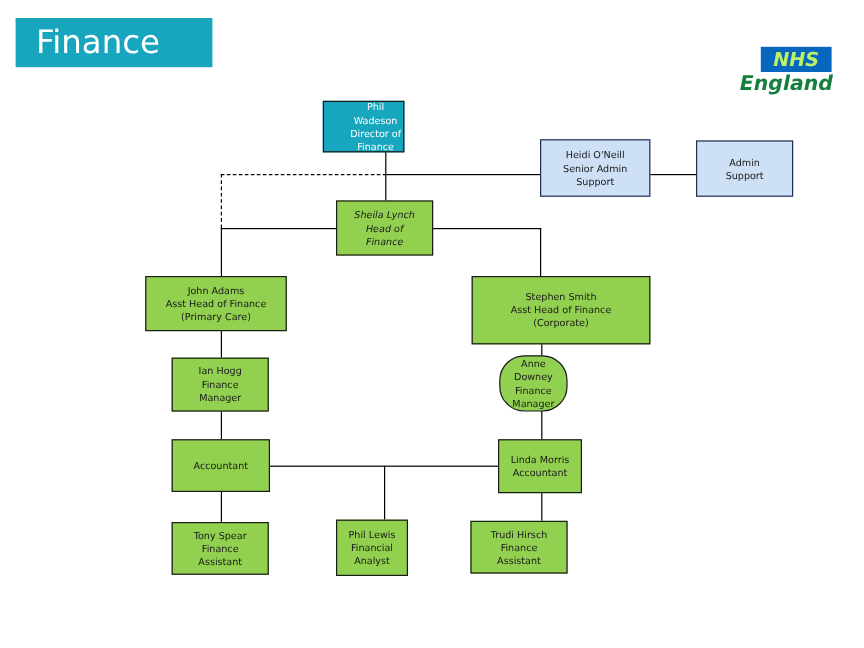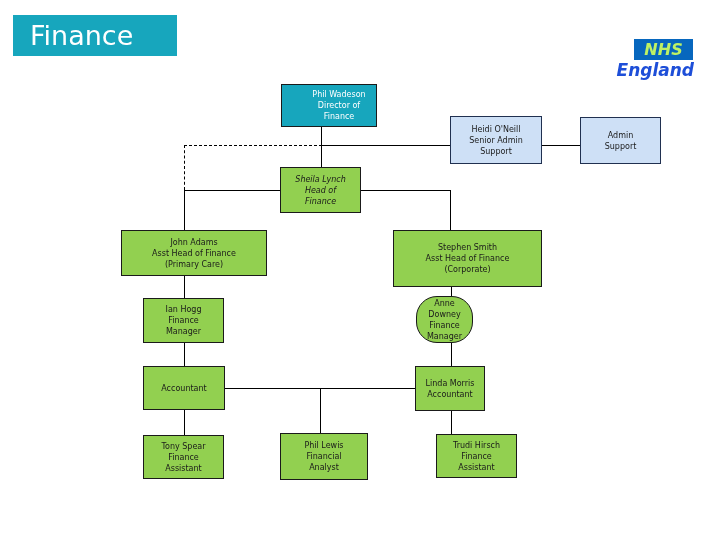--- a/index.html
+++ b/index.html
@@ -18,48 +18,48 @@
   }
 
   
   #nhs-box{
     left:634px;top:39px;width:59px;height:21px;background:#0767BE;
     color:#bef264;font-style:italic;font-weight:bold;font-size:16px;
     display:flex;align-items:center;justify-content:center;
   }
   #nhs-england{
     left:600px;top:60px;width:94px;height:20px;
-    color:#1d4ed8;font-style:italic;font-weight:600;font-size:17px;
+    color:#15803d;font-style:italic;font-weight:600;font-size:17px;
     text-align:right;line-height:20px;
   }
 
   
   .node{
     display:flex;align-items:center;justify-content:center;
     text-align:center;white-space:pre-line;
     font-size:8px;line-height:11px;color:#1a1a1a;
     border:1px solid #1a1a1a;
   }
   .teal {background:#17A6BD;color:#ffffff;}
   .green{background:#92D050;}
   .blue {background:#CEE0F6;border-color:#203050;}
 
-  #n-phil-wadeson {left:281px;top:84px; width:96px; height:43px;padding-left:20px;}
+  #n-phil-wadeson {left:269px;top:84px; width:68px; height:43px;padding-left:20px;}
   #n-heidi-oneill {left:450px;top:116px;width:92px; height:48px;}
   #n-admin-support{left:580px;top:117px;width:81px; height:47px;}
   #n-sheila-lynch {left:280px;top:167px;width:81px; height:46px;font-style:italic;}
-  #n-john-adams   {left:121px;top:230px;width:146px;height:46px;}
+  #n-john-adams   {left:121px;top:230px;width:118px;height:46px;}
   #n-stephen-smith{left:393px;top:230px;width:149px;height:57px;}
   #n-ian-hogg     {left:143px;top:298px;width:81px; height:45px;}
   #n-anne-downey  {left:416px;top:296px;width:57px; height:47px;border-radius:21px;}
   #n-accountant   {left:143px;top:366px;width:82px; height:44px;}
   #n-linda-morris {left:415px;top:366px;width:70px; height:45px;}
   #n-tony-spear   {left:143px;top:435px;width:81px; height:44px;}
-  #n-phil-lewis   {left:280px;top:433px;width:88px; height:47px;}
-  #n-trudi-hirsch {left:436px;top:434px;width:81px; height:44px;}
+  #n-phil-lewis   {left:280px;top:433px;width:60px; height:47px;}
+  #n-trudi-hirsch {left:392px;top:434px;width:81px; height:44px;}
 
   
   .lh{border-top:1px solid #000;height:0;}
   .lv{border-left:1px solid #000;width:0;}
   .lh.dash{border-top-style:dashed;}
   .lv.dash{border-left-style:dashed;}
 
   #c-phil-sheila-v   {left:321px;top:126px;height:41px;}
   #c-phil-heidi-h    {left:322px;top:145px;width:128px;}
   #c-dashed-h        {left:184px;top:145px;width:138px;}

